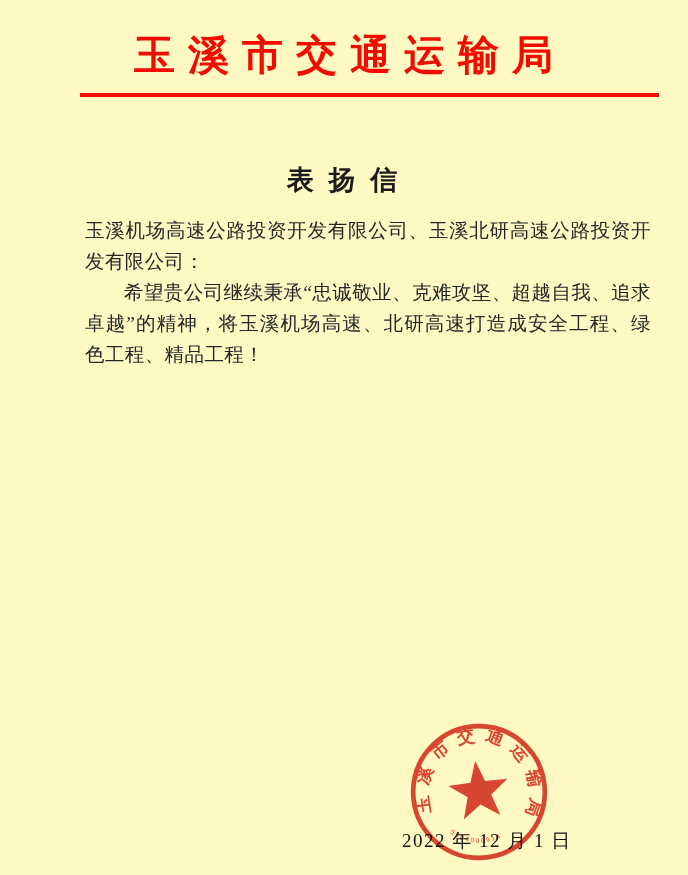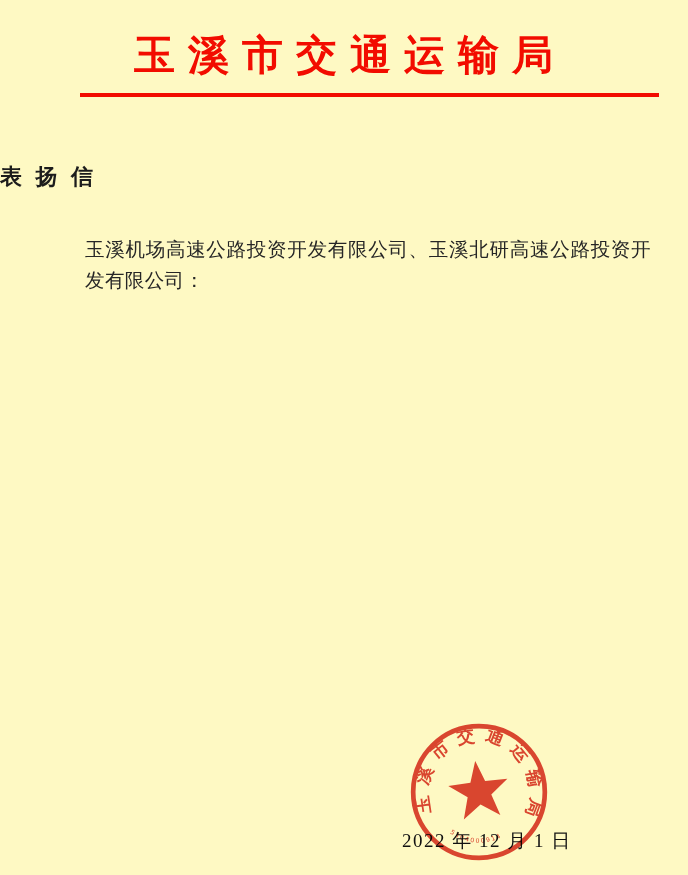--- a/index.html
+++ b/index.html
@@ -28,29 +28,29 @@
     white-space:nowrap;
   }
   .red-rule{
     position:absolute;
     top:93px;left:80px;width:579px;height:4px;
     background:var(--header-red);
   }
   .doc-title{
     position:absolute;
     top:162px;left:0;width:688px;
-    text-align:left;
+    text-align:center;
     color:#1c1c1c;
-    font-size:22px;
+    font-size:27px;
     font-weight:bold;
     letter-spacing:4px;
   }
   .letter-body{
     position:absolute;
-    top:234px;left:85px;width:566px;
+    top:215px;left:85px;width:566px;
     color:var(--body-ink);
     font-size:19.5px;
     line-height:31px;
     text-align:justify;
     letter-spacing:0.4px;
   }
   .letter-body p{margin:0;}
   .letter-body p.indent{text-indent:2em;}
   .letter-date{
     position:absolute;
@@ -75,20 +75,21 @@
 <div class="page">
 
   <div class="org-name">玉溪市交通运输局</div>
 
   <div class="red-rule"></div>
 
   <div class="doc-title">表 扬 信</div>
 
   <div class="letter-body">
     <p>玉溪机场高速公路投资开发有限公司、玉溪北研高速公路投资开发有限公司：</p>
+    <p class="indent">希望贵公司继续秉承“忠诚敬业、克难攻坚、超越自我、追求卓越”的精神，将玉溪机场高速、北研高速打造成安全工程、绿色工程、精品工程！</p>
   </div>
 
   <div class="letter-date">2022 年 12 月 1 日</div>
 
   <div class="seal">
     <svg viewBox="0 0 134 134">
       <circle cx="67" cy="67" r="63" fill="none" stroke="var(--seal-red)" stroke-width="4.5"></circle>
       <polygon fill="var(--seal-red)" transform="rotate(-7 67 67)" points="67,37 74.1,57.3 95.5,57.7 78.4,70.7 84.6,91.3 67,79 49.4,91.3 55.6,70.7 38.5,57.7 59.9,57.3"></polygon>
       <g transform="rotate(6 67 67)">
         <path id="seal-arc" d="M 24.6 91.5 A 49 49 0 1 1 109.4 91.5" fill="none"></path>

